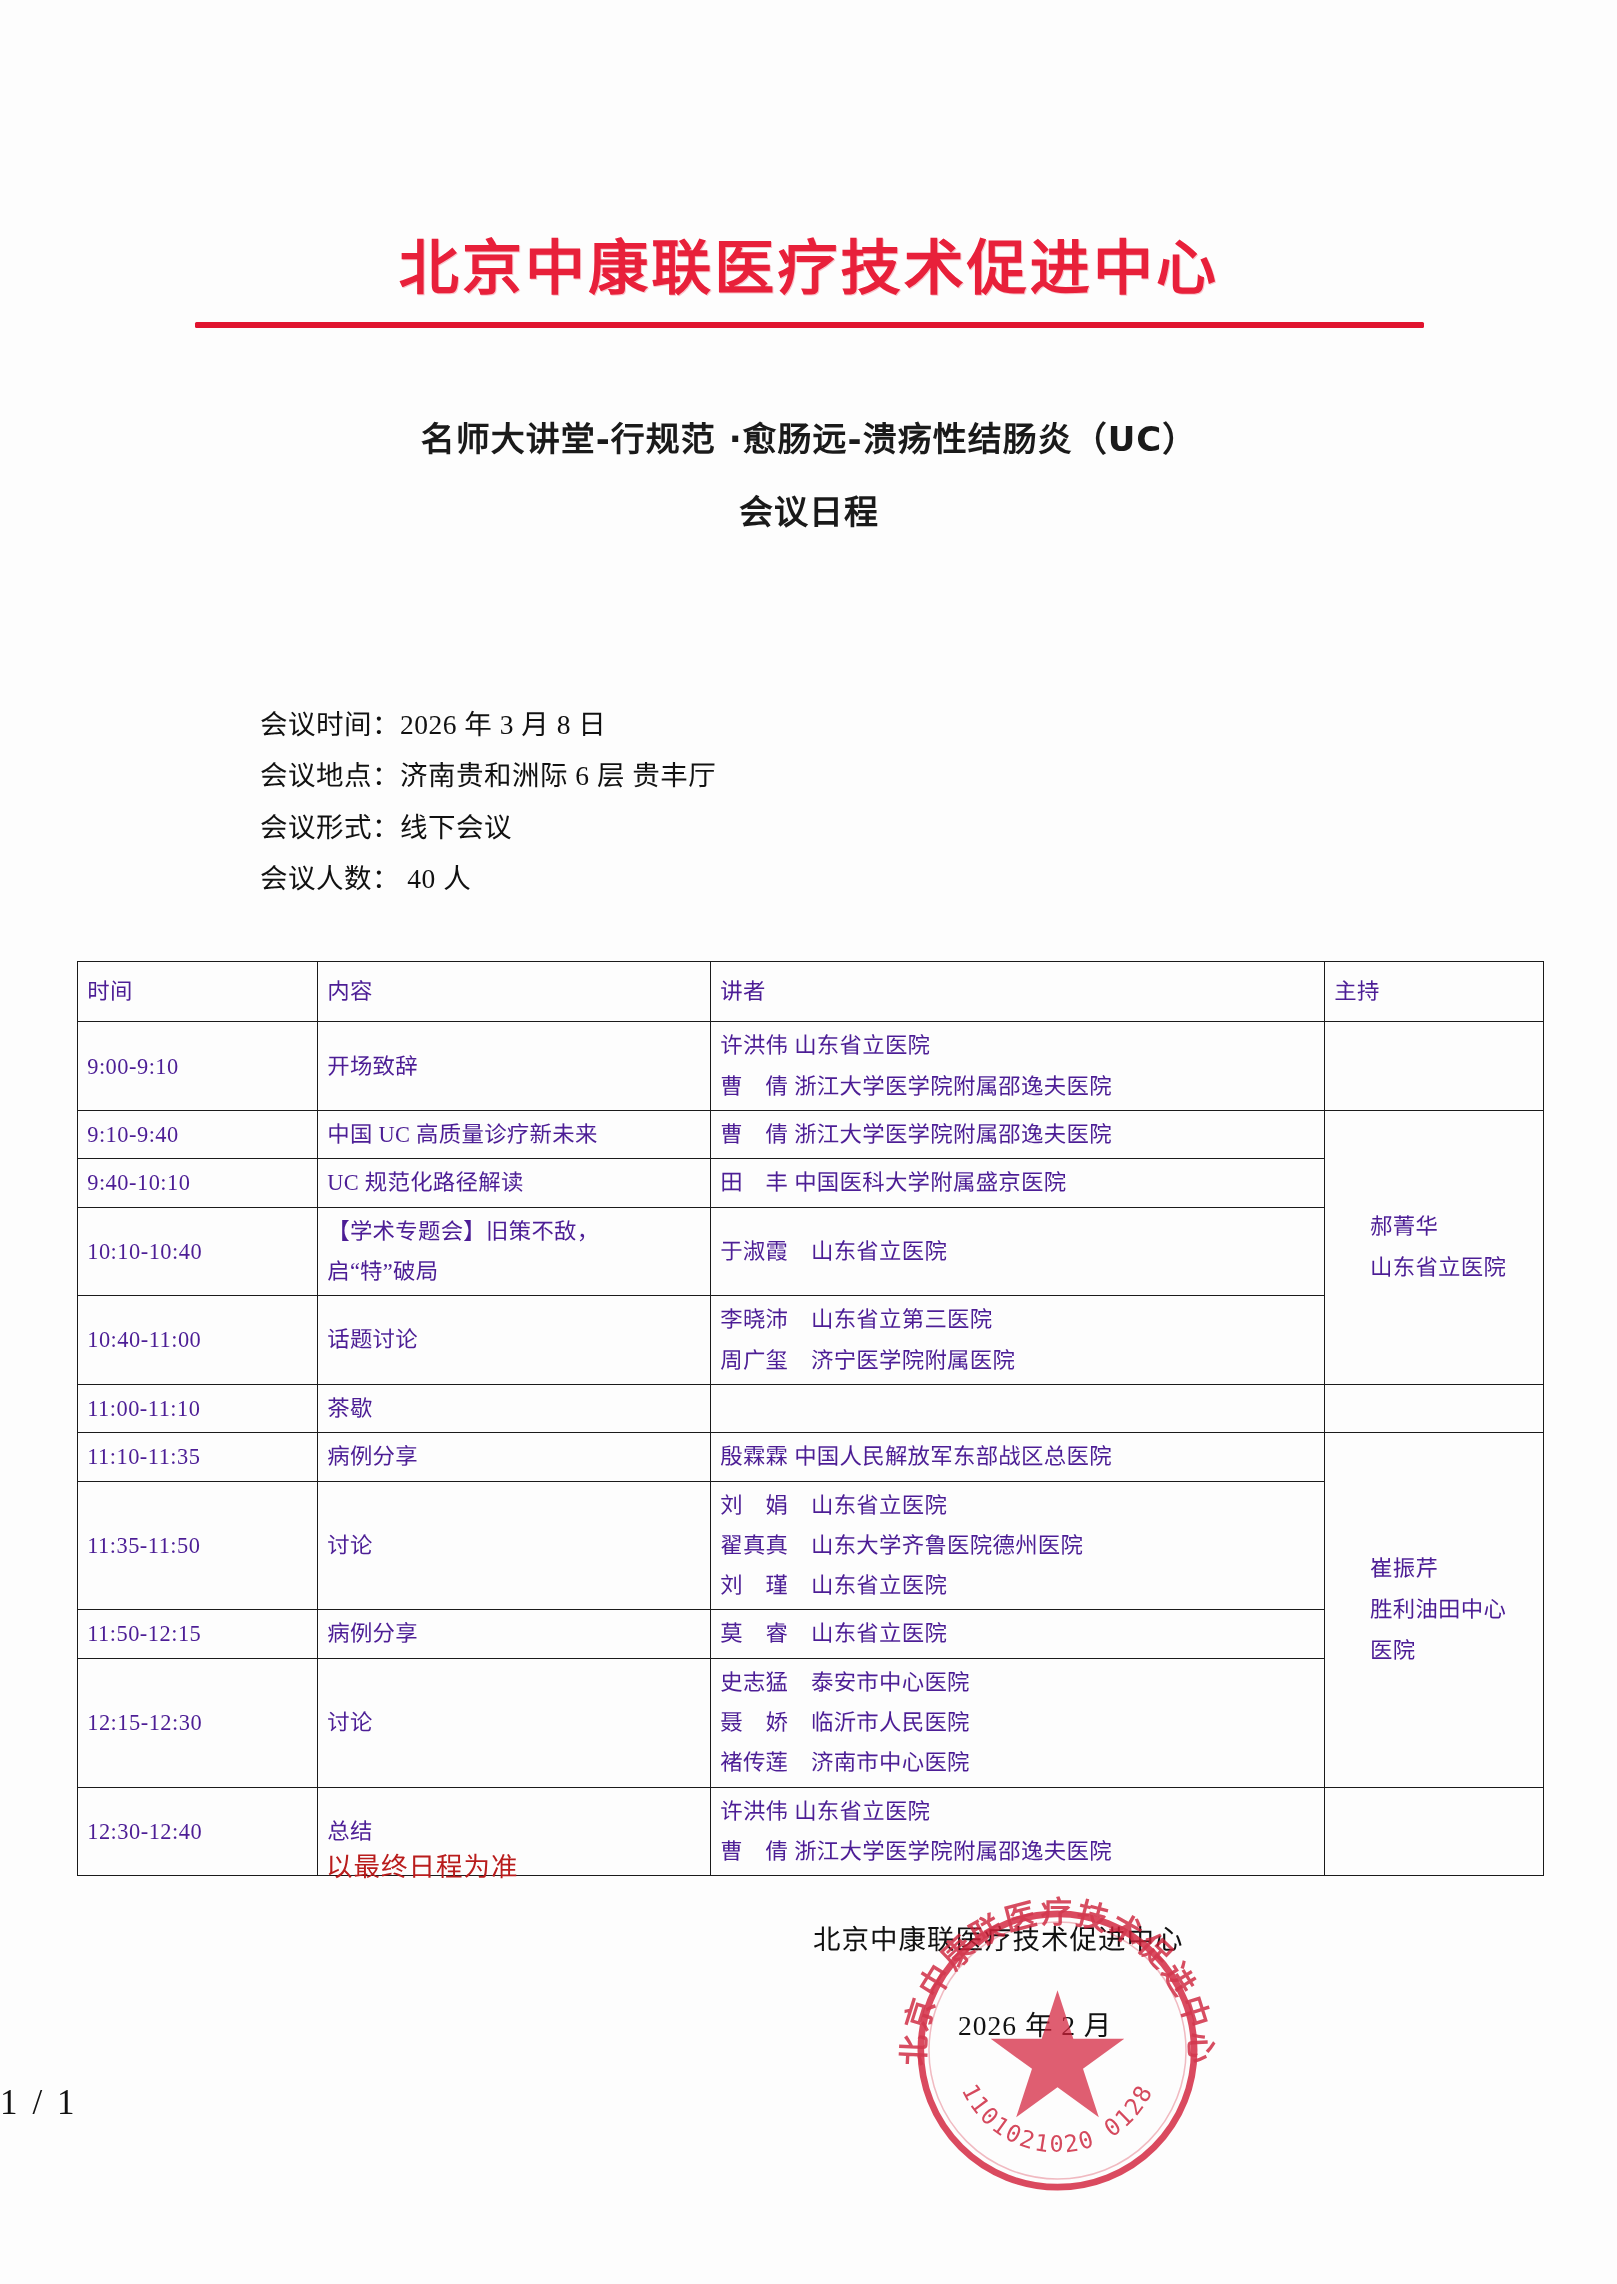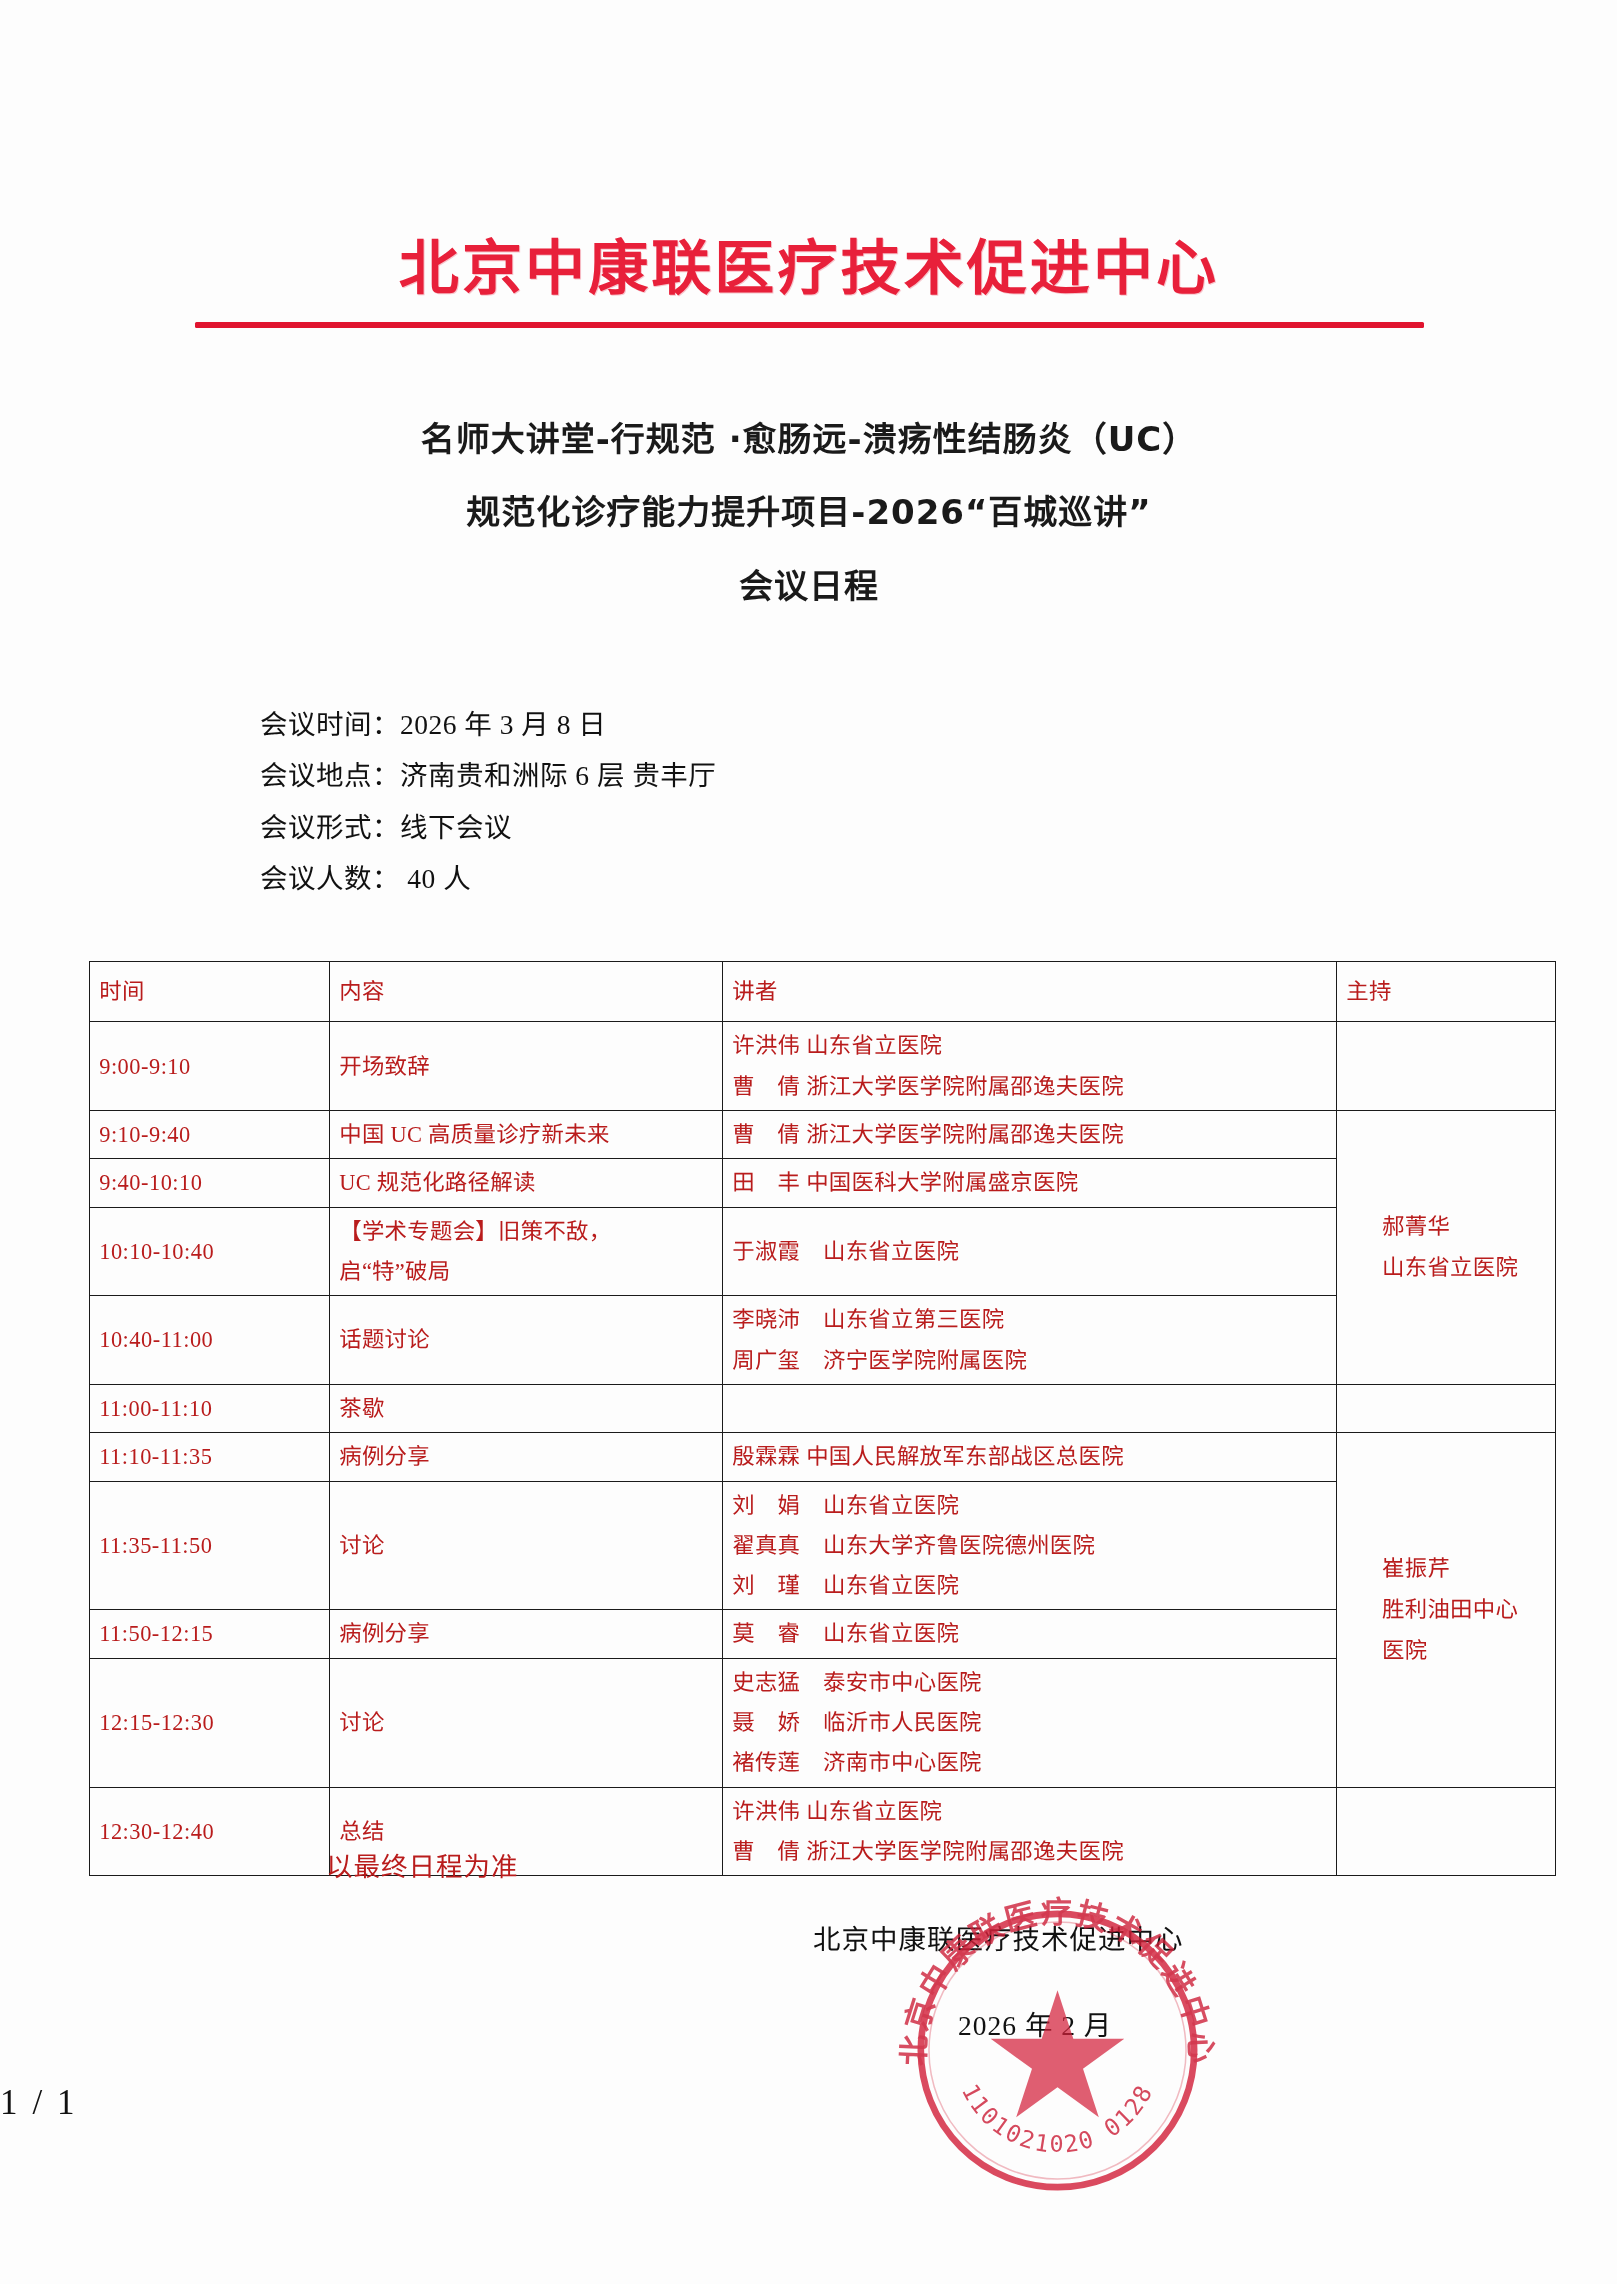--- a/index.html
+++ b/index.html
@@ -92,22 +92,21 @@
     position: absolute;
     top: 961px;
     left: 77px;
     width: 1466px;
   }
   table.agenda {
     width: 100%;
     border-collapse: collapse;
     table-layout: fixed;
     font-size: 22.4px;
-    color: #b91c1c;
-    margin-left: 12px;
+    color: #4c1d95;
   }
   table.agenda col.c-time    { width: 240px; }
   table.agenda col.c-content { width: 393px; }
   table.agenda col.c-speaker { width: 614px; }
   table.agenda col.c-host    { width: 219px; }
 
   table.agenda th,
   table.agenda td {
     border: 1.5px solid #1b1b1b;
     padding: 7.1px 9.2px;
@@ -197,21 +196,20 @@
 
 <div class="page">
 
   <div class="letterhead">
     <div class="letterhead-title">北京中康联医疗技术促进中心</div>
     <div class="letterhead-rule"></div>
   </div>
 
   <div class="doc-title">
     <div class="line">名师大讲堂-行规范 ·愈肠远-溃疡性结肠炎（UC）</div>
-    <div class="line sub">规范化诊疗能力提升项目-2026“百城巡讲”</div>
     <div class="line sub">会议日程</div>
   </div>
 
   <div class="meta">
     <div class="meta-row">会议时间：2026 年 3 月 8 日</div>
     <div class="meta-row">会议地点：济南贵和洲际 6 层 贵丰厅</div>
     <div class="meta-row">会议形式：线下会议</div>
     <div class="meta-row">会议人数： 40 人</div>
   </div>
 

